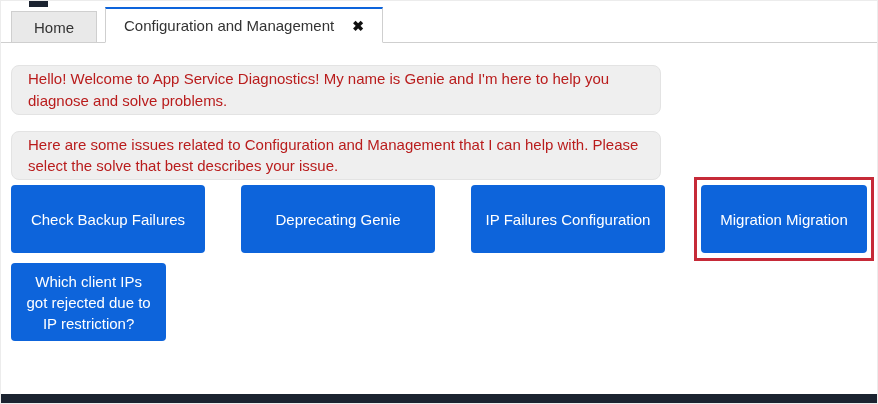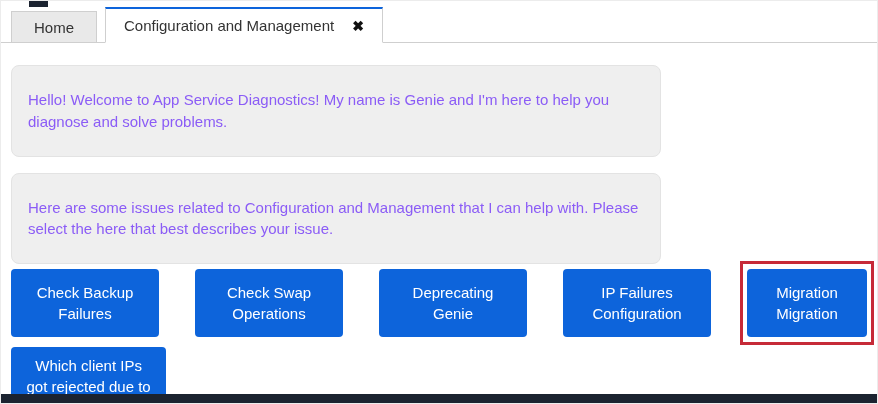--- a/index.html
+++ b/index.html
@@ -64,24 +64,24 @@
   }
   
   .content { padding: 0 10px; }
   .bubble {
     margin-top: 22px;
     width: 650px;
     max-width: calc(100% - 200px);
     background: #efefef;
     border: 1px solid #e3e3e3;
     border-radius: 8px;
-    padding: 23px 16px;
+    padding: 2px 16px;
     font-size: 15px;
     line-height: 1.45;
-    color: #8b5cf6;
+    color: #b91c1c;
     box-sizing: border-box;
   }
   .bubble + .bubble { margin-top: 16px; }
   
   .tile-row {
     display: flex;
     gap: 36px;
     margin-top: 5px;
     align-items: center;
   }
@@ -146,25 +146,24 @@
     <div class="tab tab-active">
       <span>Configuration and Management</span>
       <span class="close">✖</span>
     </div>
   </div>
 
   <div class="content">
 
     <div class="bubble">Hello! Welcome to App Service Diagnostics! My name is Genie and I'm here to help you diagnose and solve problems.</div>
 
-    <div class="bubble">Here are some issues related to Configuration and Management that I can help with. Please select the here that best describes your issue.</div>
+    <div class="bubble">Here are some issues related to Configuration and Management that I can help with. Please select the solve that best describes your issue.</div>
 
     <div class="tile-row">
       <button class="tile">Check Backup Failures</button>
-      <button class="tile">Check Swap Operations</button>
       <button class="tile">Deprecating Genie</button>
       <button class="tile">IP Failures Configuration</button>
       <div class="tile-wrap">
         <button class="tile">Migration Migration</button>
         <div class="red-box"></div>
       </div>
     </div>
 
     <div class="tile-row2">
       <button class="tile">Which client IPs got rejected due to IP restriction?</button>

